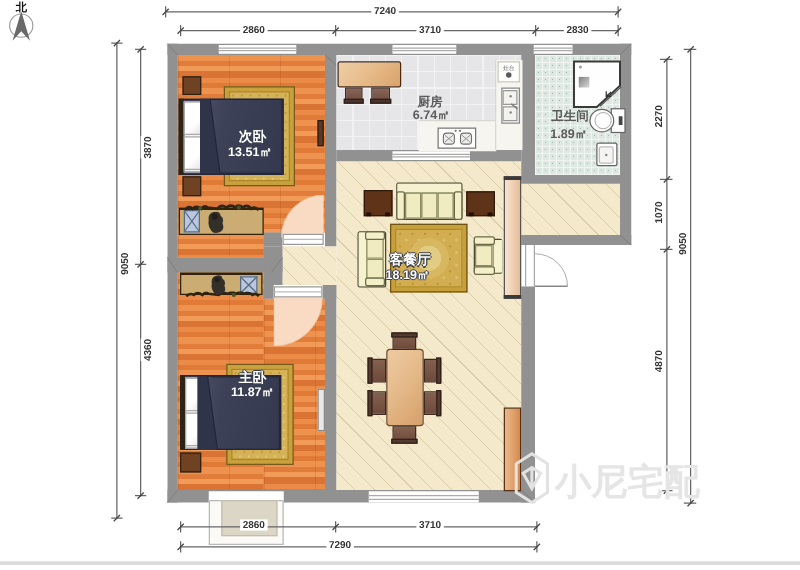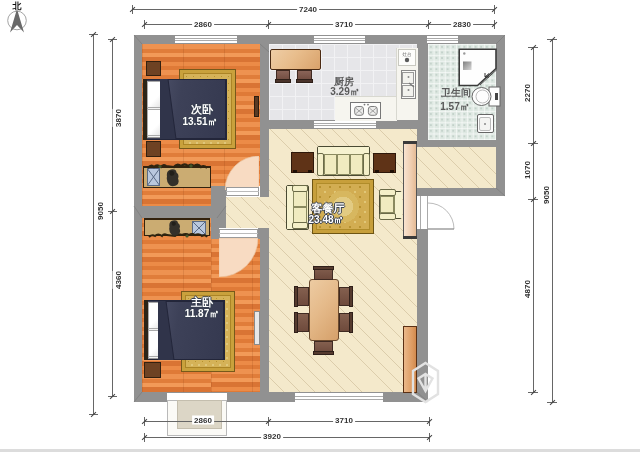--- a/index.html
+++ b/index.html
@@ -320,27 +320,27 @@
 
 <div class="abs" style="left:403px;top:326px;width:14px;height:67px;background:linear-gradient(90deg,#eab88a 0%,#dd9a60 70%,#d18a4e 100%);border:1px solid #5a3014;box-sizing:border-box;"></div>
 
 <div class="roomlabel" style="left:202px;top:109px;font-size:11px;">次卧</div>
 <div class="roomlabel" style="left:200px;top:122px;font-size:10px;">13.51㎡</div>
 
 <div class="roomlabel" style="left:202px;top:302px;font-size:11px;">主卧</div>
 <div class="roomlabel" style="left:202px;top:314px;font-size:10px;">11.87㎡</div>
 
 <div class="roomlabel" style="left:328px;top:208px;font-size:11px;">客餐厅</div>
-<div class="roomlabel" style="left:326px;top:220px;font-size:10px;">23.48㎡</div>
+<div class="roomlabel" style="left:326px;top:220px;font-size:10px;">18.19㎡</div>
 
 <div class="roomlabel2" style="left:344px;top:82px;font-size:10px;">厨房</div>
-<div class="roomlabel2" style="left:345px;top:92px;font-size:10px;">3.29㎡</div>
+<div class="roomlabel2" style="left:345px;top:92px;font-size:10px;">6.74㎡</div>
 
 <div class="roomlabel2" style="left:456px;top:93px;font-size:10px;">卫生间</div>
-<div class="roomlabel2" style="left:455px;top:107px;font-size:10px;">1.57㎡</div>
+<div class="roomlabel2" style="left:455px;top:107px;font-size:10px;">1.89㎡</div>
 
 <div class="dline" style="left:132px;top:9px;width:363px;height:1px;"></div>
 <div class="dline" style="left:132px;top:5px;width:1px;height:9px;"></div>
 <div class="dline" style="left:494px;top:5px;width:1px;height:9px;"></div>
 <div class="dimlabel" style="left:308px;top:9px;">7240</div>
 
 <div class="dline" style="left:144px;top:24px;width:351px;height:1px;"></div>
 <div class="dline" style="left:144px;top:20px;width:1px;height:9px;"></div>
 <div class="dline" style="left:268px;top:20px;width:1px;height:9px;"></div>
 <div class="dline" style="left:428px;top:20px;width:1px;height:9px;"></div>
@@ -352,21 +352,21 @@
 <div class="dline" style="left:144px;top:421px;width:286px;height:1px;"></div>
 <div class="dline" style="left:144px;top:417px;width:1px;height:9px;"></div>
 <div class="dline" style="left:268px;top:417px;width:1px;height:9px;"></div>
 <div class="dline" style="left:429px;top:417px;width:1px;height:9px;"></div>
 <div class="dimlabel" style="left:203px;top:420px;">2860</div>
 <div class="dimlabel" style="left:344px;top:420px;">3710</div>
 
 <div class="dline" style="left:144px;top:437px;width:286px;height:1px;"></div>
 <div class="dline" style="left:144px;top:433px;width:1px;height:9px;"></div>
 <div class="dline" style="left:429px;top:433px;width:1px;height:9px;"></div>
-<div class="dimlabel" style="left:272px;top:436px;">3920</div>
+<div class="dimlabel" style="left:272px;top:436px;">7290</div>
 
 <div class="dline" style="left:112px;top:39px;width:1px;height:358px;"></div>
 <div class="dline" style="left:108px;top:39px;width:9px;height:1px;"></div>
 <div class="dline" style="left:108px;top:211px;width:9px;height:1px;"></div>
 <div class="dline" style="left:108px;top:396px;width:9px;height:1px;"></div>
 <div class="dimlabelv" style="left:118px;top:118px;">3870</div>
 <div class="dimlabelv" style="left:118px;top:280px;">4360</div>
 
 <div class="dline" style="left:93px;top:34px;width:1px;height:381px;"></div>
 <div class="dline" style="left:89px;top:34px;width:9px;height:1px;"></div>
@@ -424,16 +424,17 @@
 <div class="abs" style="left:9px;top:0px;width:16px;height:11px;font-size:9px;font-weight:bold;color:#111;text-align:center;">北</div>
 <svg class="abs" style="left:5px;top:7px;" width="28" height="30" viewBox="0 0 28 30">
       <circle cx="12" cy="13.5" r="9.3" fill="none" stroke="#999" stroke-width="0.9"></circle>
       <path d="M12,2 L19,25.5 L12,18 L5,25.5 Z" fill="#696969"></path>
     </svg>
 
 <svg class="abs" style="left:411px;top:361px;" width="29" height="43" viewBox="0 0 29 43">
       <path d="M14.5,2 L27,10 L27,33 L14.5,41 L2,33 L2,10 Z" fill="none" stroke="#e2e2e2" stroke-width="2.4"></path>
       <path d="M14.5,13 L21.5,17.5 L14.5,30 L7.5,17.5 Z M14.5,13 L14.5,30" fill="none" stroke="#e2e2e2" stroke-width="2.4"></path>
     </svg>
+<div class="abs" style="left:444px;top:366px;width:120px;height:32px;font-size:29px;font-weight:bold;color:#e5e5e5;letter-spacing:0px;font-family:'Liberation Sans',sans-serif;">小尼宅配</div>
 
 <div class="abs" style="left:0px;top:449px;width:640px;height:3px;background:#dcdcdc;"></div>
 
 </div>
 
 </body></html>

